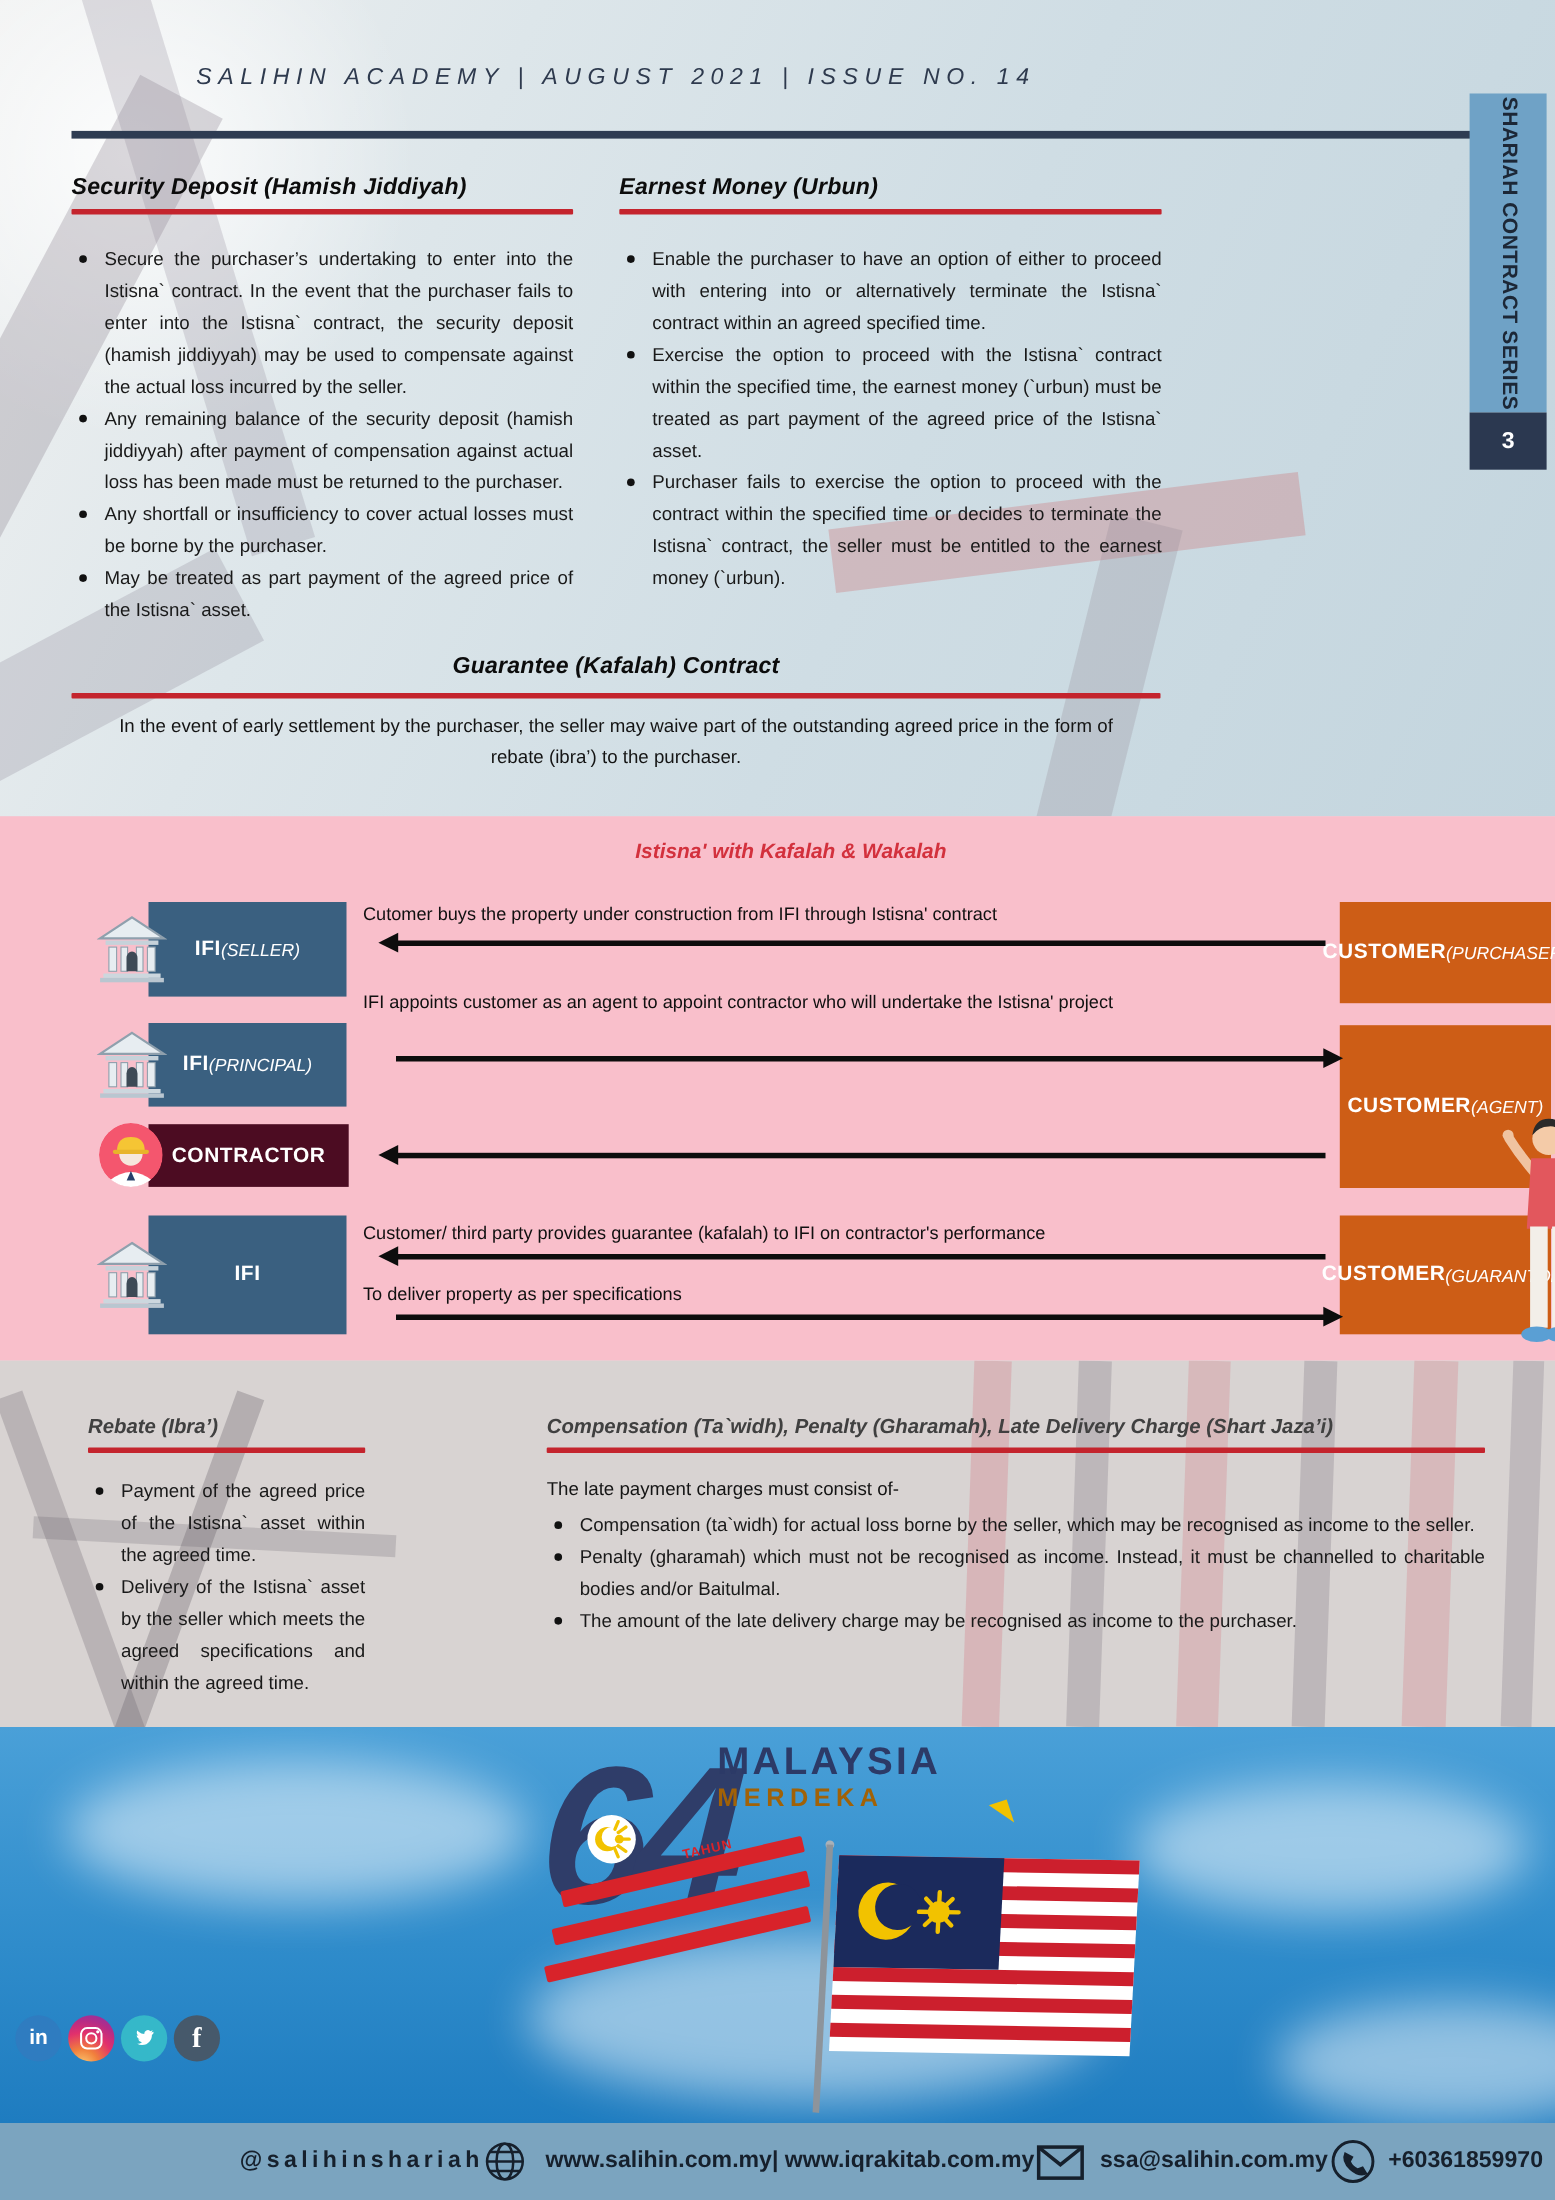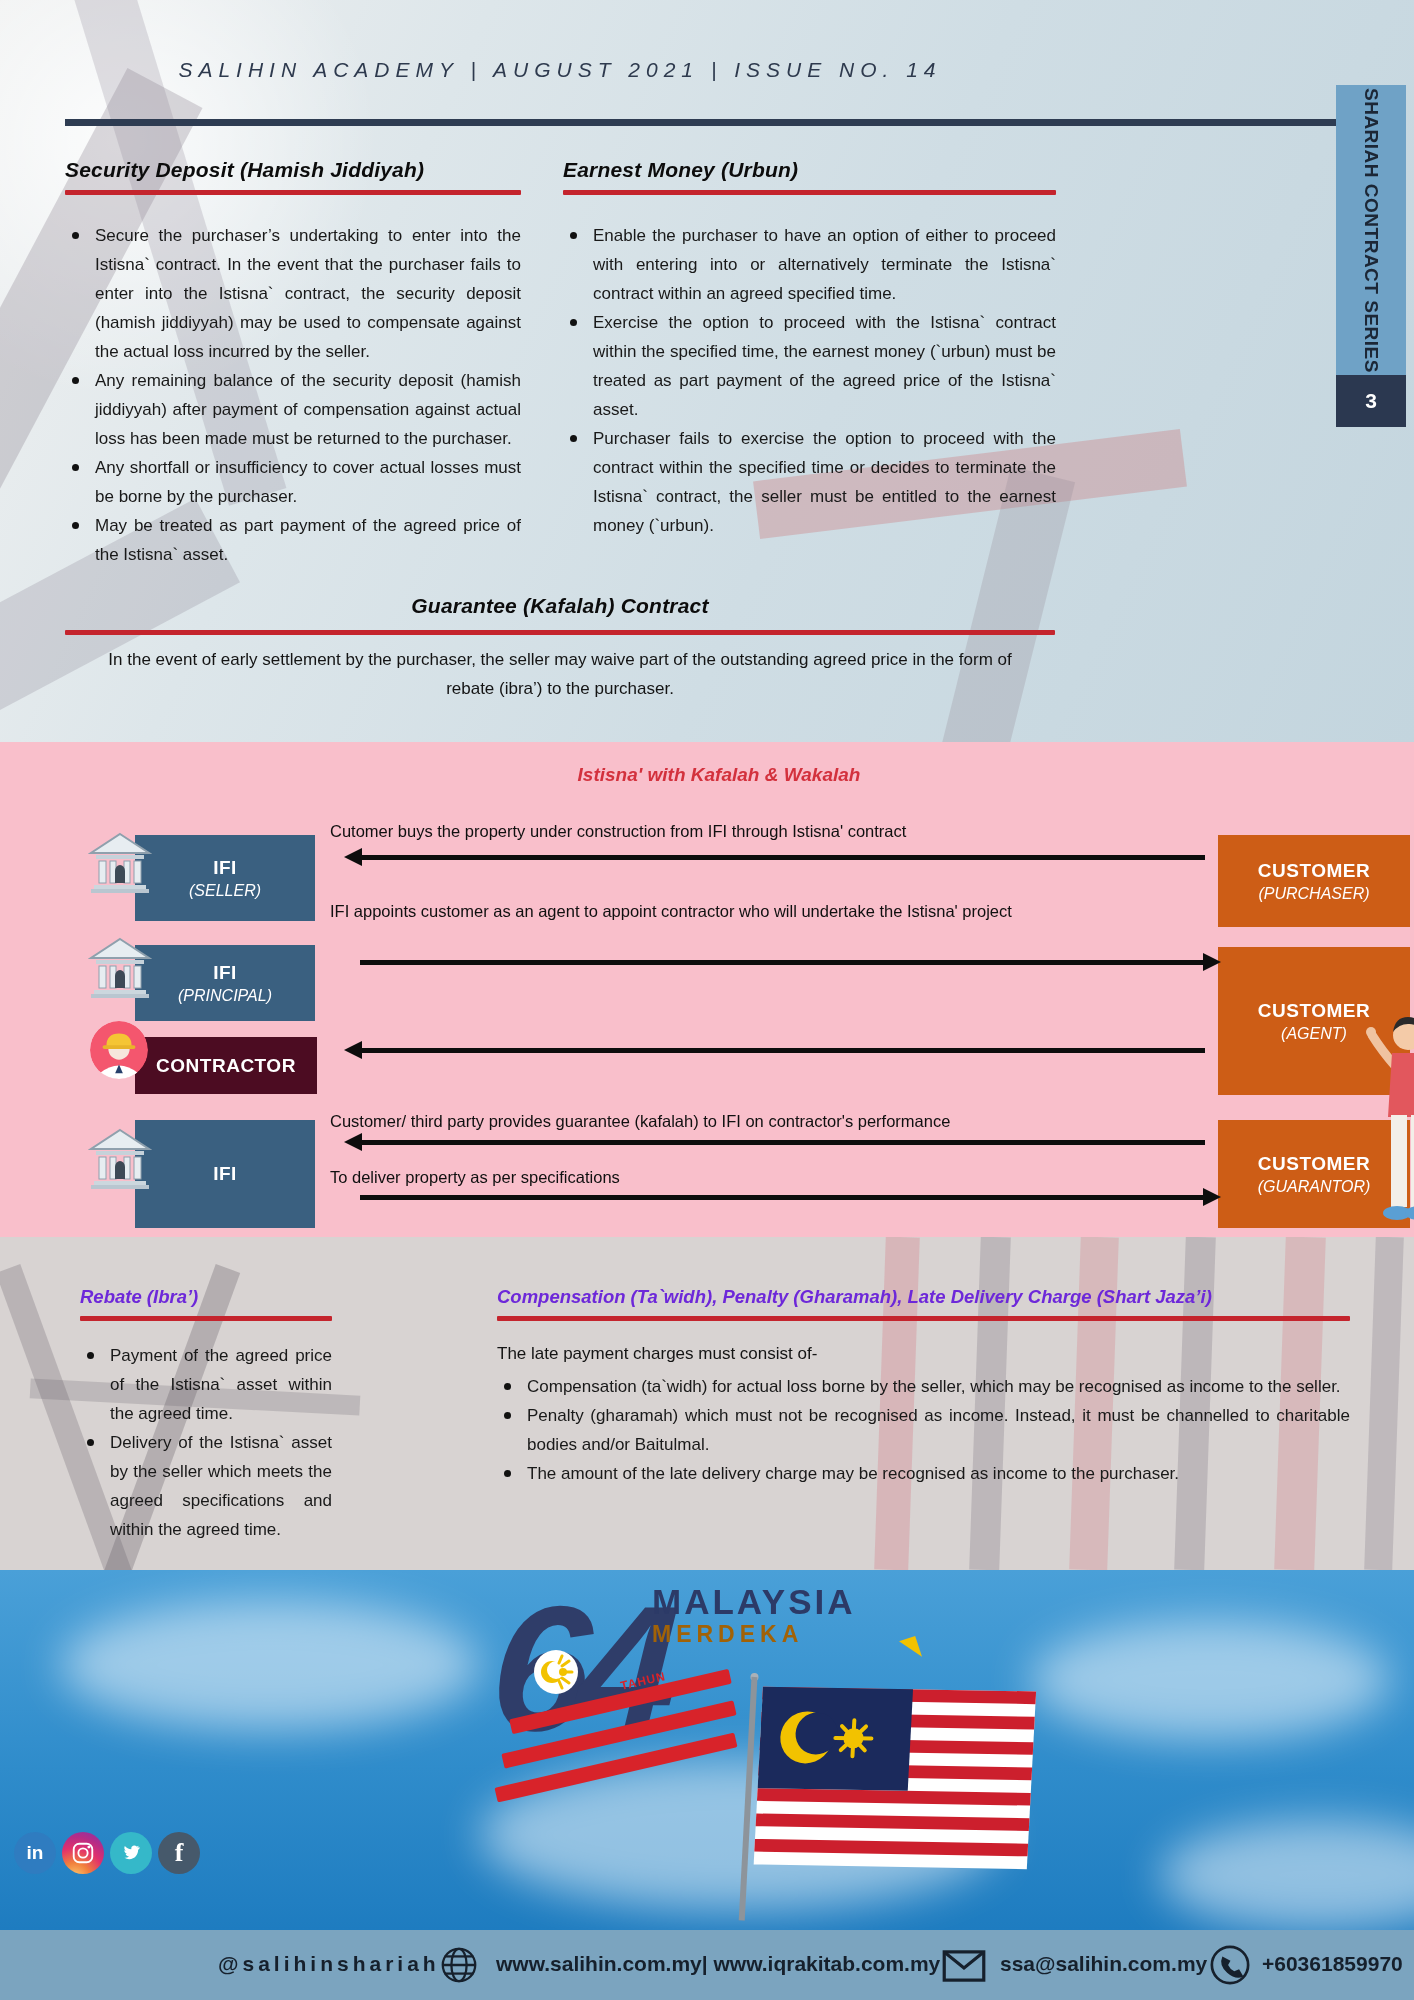--- a/index.html
+++ b/index.html
@@ -27,34 +27,34 @@
   ul.blist{list-style:none;margin:26px 0 0 0;padding:0;}
   ul.blist li{position:relative;padding-left:30px;font-size:17px;line-height:29px;text-align:justify;color:#191919;}
   ul.blist li::before{content:"";position:absolute;left:7px;top:11px;width:7px;height:7px;border-radius:50%;background:#111;}
   
   .guar{left:65px;top:594px;width:990px;text-align:center;color:#141414;}
   .guar .redrule{margin-top:12px;}
   .guar p{margin:10px 18px 0 18px;font-size:17px;line-height:29px;}
   
   .pink{left:0;top:742px;width:1414px;height:495px;background:#f9bfcb;}
   .dg-title{left:12px;top:764px;width:1414px;text-align:center;font-size:19px;font-weight:700;font-style:italic;color:#d3313d;}
-  .ebox{position:absolute;display:flex;flex-direction:column;align-items:center;justify-content:center;color:#fff;text-align:center;margin-top:15px;}
+  .ebox{position:absolute;display:flex;flex-direction:row;align-items:center;justify-content:center;color:#fff;text-align:center;}
   .ebox .lab{font-weight:700;font-size:19px;letter-spacing:.5px;}
   .ebox .sub{font-style:italic;font-size:16px;margin-top:3px;}
   .blue{background:#3a6080;} .maroon{background:#4c0c22;} .orange{background:#cd5d16;}
   .flow{position:absolute;left:360px;width:845px;height:5px;background:#0d0d0d;}
   .flow.left::before{content:"";position:absolute;left:-16px;top:-7px;width:0;height:0;border-top:9px solid transparent;border-bottom:9px solid transparent;border-right:18px solid #0d0d0d;}
   .flow.right::after{content:"";position:absolute;right:-16px;top:-7px;width:0;height:0;border-top:9px solid transparent;border-bottom:9px solid transparent;border-left:18px solid #0d0d0d;}
   .flow-label{position:absolute;left:330px;width:890px;text-align:left;font-size:16.5px;line-height:27px;color:#101010;}
   .icon-wrap{position:absolute;z-index:3;}
   .avatar{border-radius:50%;overflow:hidden;}
   
   .rebate{left:80px;top:1286px;width:252px;color:#141414;}
   .comp{left:497px;top:1286px;width:853px;color:#141414;}
-  h3.sec-title{margin:0;font-size:18.5px;font-weight:700;font-style:italic;color:#6d28d9;white-space:nowrap;}
+  h3.sec-title{margin:0;font-size:18.5px;font-weight:700;font-style:italic;color:#404040;white-space:nowrap;}
   .rebate ul.blist{margin-top:20px;} .comp ul.blist{margin-top:4px;}
   .comp p.intro{margin:18px 0 0 0;font-size:17px;line-height:29px;}
   
   .sky{left:0;top:1570px;width:1414px;height:360px;background:linear-gradient(180deg,#4aa0d8 0%,#2f8ccb 55%,#1e7cc0 100%);overflow:hidden;}
   .cloud{position:absolute;background:rgba(255,255,255,.5);border-radius:50%;filter:blur(22px);}
   .logo-num{left:492px;top:1580px;font-size:178px;line-height:1;font-weight:800;font-style:italic;letter-spacing:-12px;color:#2f3d69;transform:skew(-3deg);}
   .stripe{position:absolute;height:15px;background:#d8232a;transform:rotate(-13deg);border-radius:2px;z-index:4;}
   .sun-circle{left:534px;top:1650px;width:44px;height:44px;border-radius:50%;background:#fff;z-index:5;display:flex;align-items:center;justify-content:center;}
   .mal{left:652px;top:1582px;font-size:35px;font-weight:800;color:#2c3a67;letter-spacing:3px;z-index:5;}
   .mer{left:652px;top:1621px;font-size:23px;font-weight:800;color:#a16207;letter-spacing:5px;z-index:5;}

